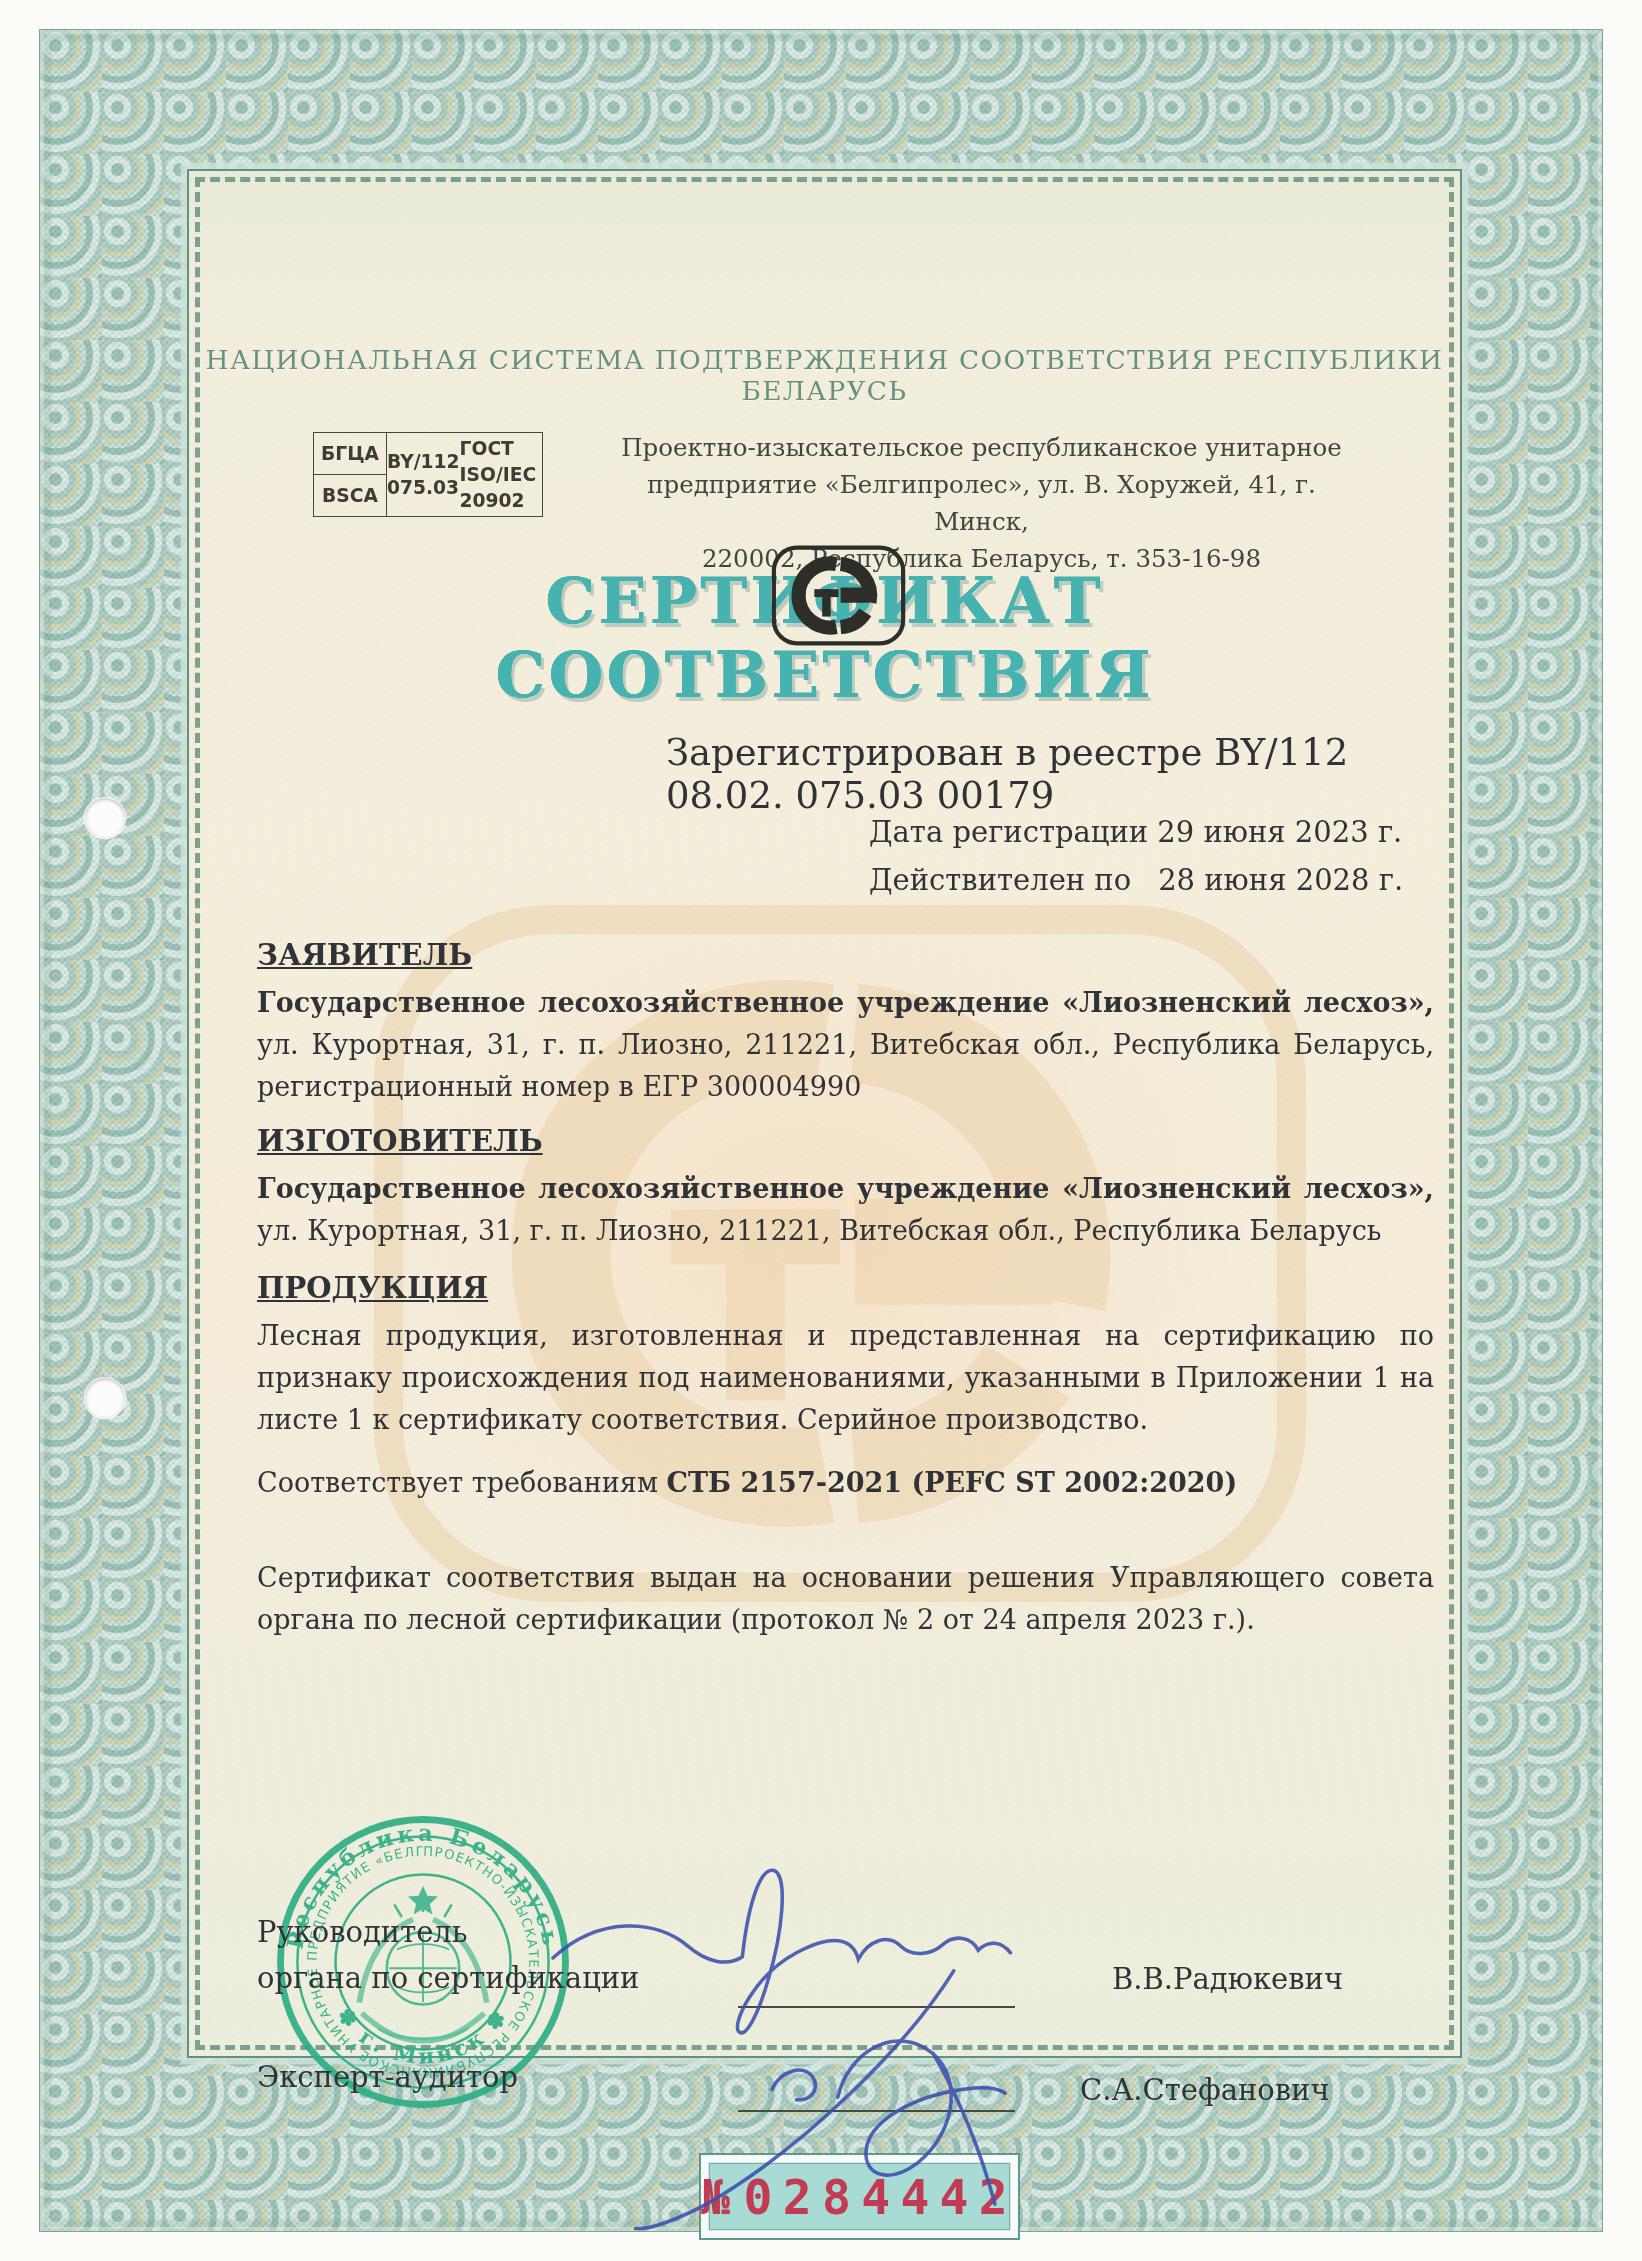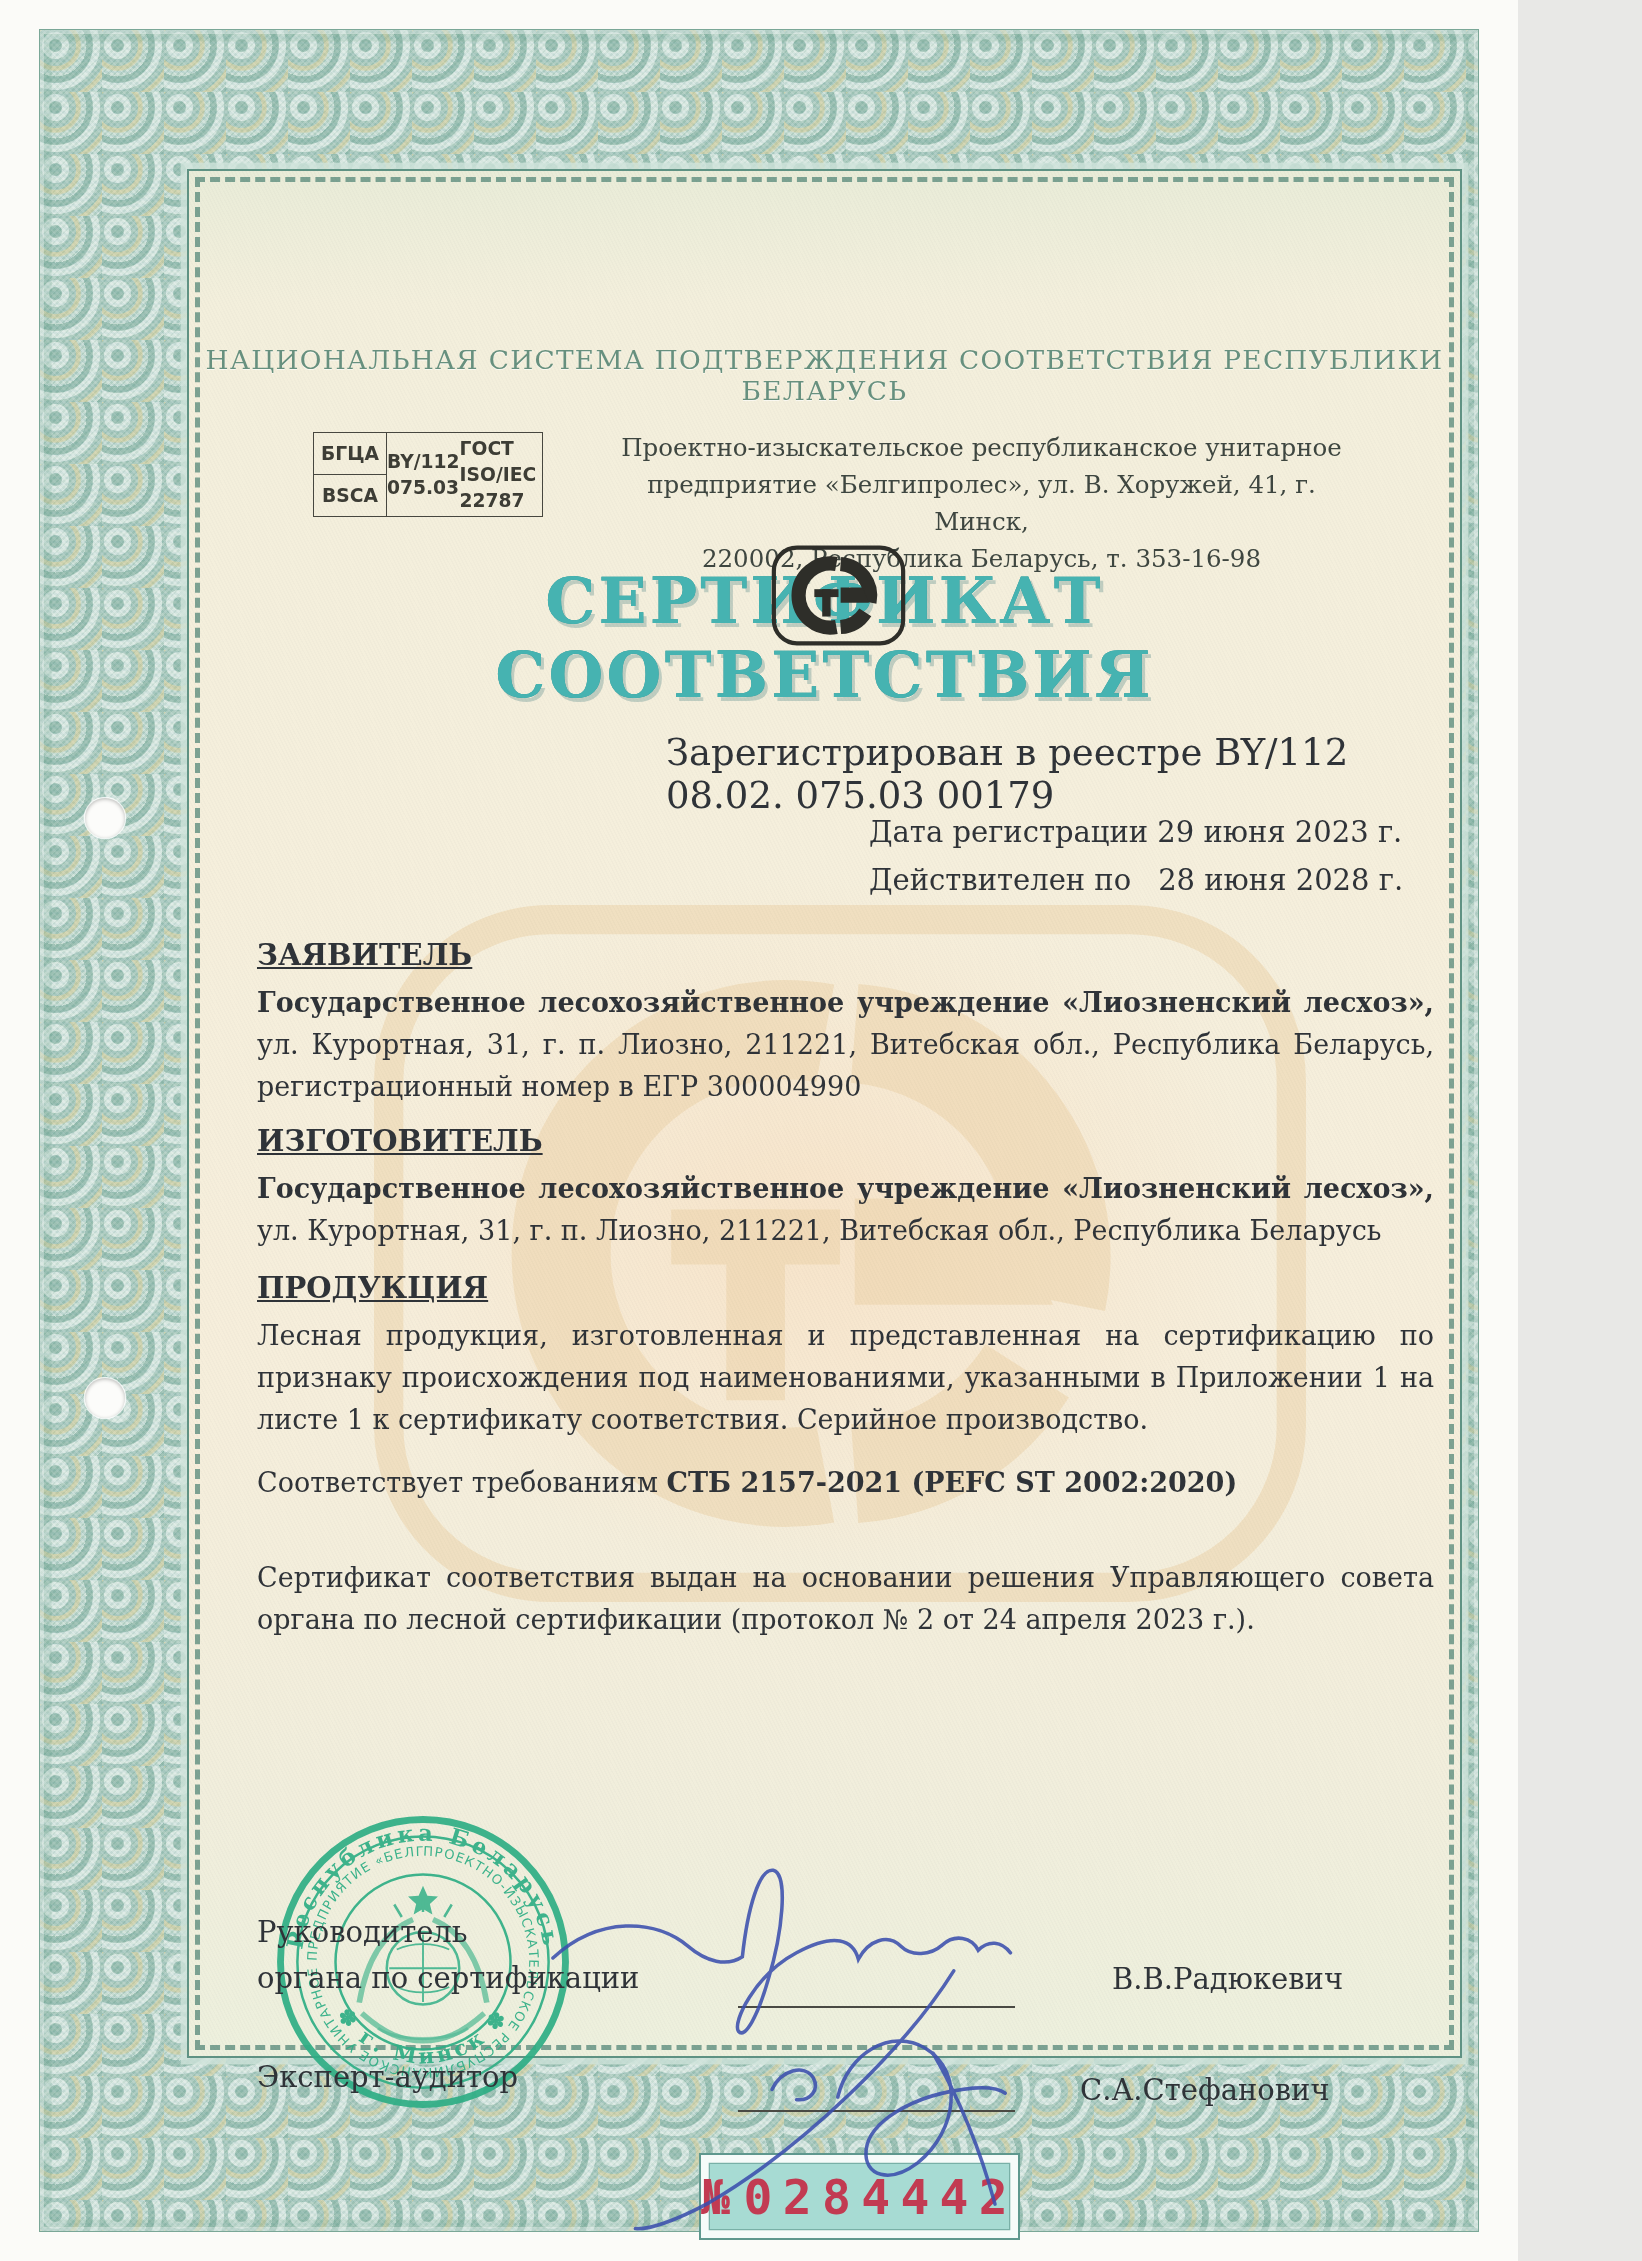--- a/index.html
+++ b/index.html
@@ -1,17 +1,17 @@
 <!DOCTYPE html>
 <html style="font-size:10.3px"><head>
 <meta charset="utf-8">
 <style>
   html,body{margin:0;padding:0;background:#e8e8e6;}
   .page{
-    position:relative;width:1518px;height:2261px;background:#fbfbf8;overflow:hidden;
+    position:relative;width:1642px;height:2261px;background:#fbfbf8;overflow:hidden;
     font-family:"DejaVu Serif","Liberation Serif",serif;color:#2f3338;
   }
   
   .band{
     position:absolute;left:40px;top:30px;right:40px;bottom:30px;
     background-color:#c6dcd2;
     background-image:
       repeating-radial-gradient(circle at 15.5px 15.5px, rgba(88,148,130,.38) 0 5.8px, rgba(255,255,255,.30) 7px 13px, rgba(88,148,130,.22) 14px 20px, rgba(217,196,124,.40) 21px 24.5px, transparent 26px 31px),
       repeating-linear-gradient(45deg, rgba(255,255,255,.22) 0 1.9px, transparent 1.9px 4.5px),
       repeating-linear-gradient(-45deg, rgba(88,148,130,.20) 0 1.9px, transparent 1.9px 4.5px),
@@ -137,21 +137,21 @@
 
     <div class="abs hdr">НАЦИОНАЛЬНАЯ СИСТЕМА ПОДТВЕРЖДЕНИЯ СООТВЕТСТВИЯ РЕСПУБЛИКИ БЕЛАРУСЬ</div>
 
     <div class="abs accr">
       <div class="col-l">
         <div>БГЦА</div>
         <div>BSCA</div>
       </div>
       <div class="col-r">
         <div>BY/112 075.03</div>
-        <div>ГОСТ ISO/IEC 22787</div>
+        <div>ГОСТ ISO/IEC 20902</div>
       </div>
     </div>
 
     <div class="abs issuer">
       <div>Проектно-изыскательское республиканское унитарное</div>
       <div>предприятие «Белгипролес», ул. В. Хоружей, 41, г. Минск,</div>
       <div>220002, Республика Беларусь, т. 353-16-98</div>
     </div>
 
     <div class="abs title">СЕРТИФИКАТ СООТВЕТСТВИЯ</div>

